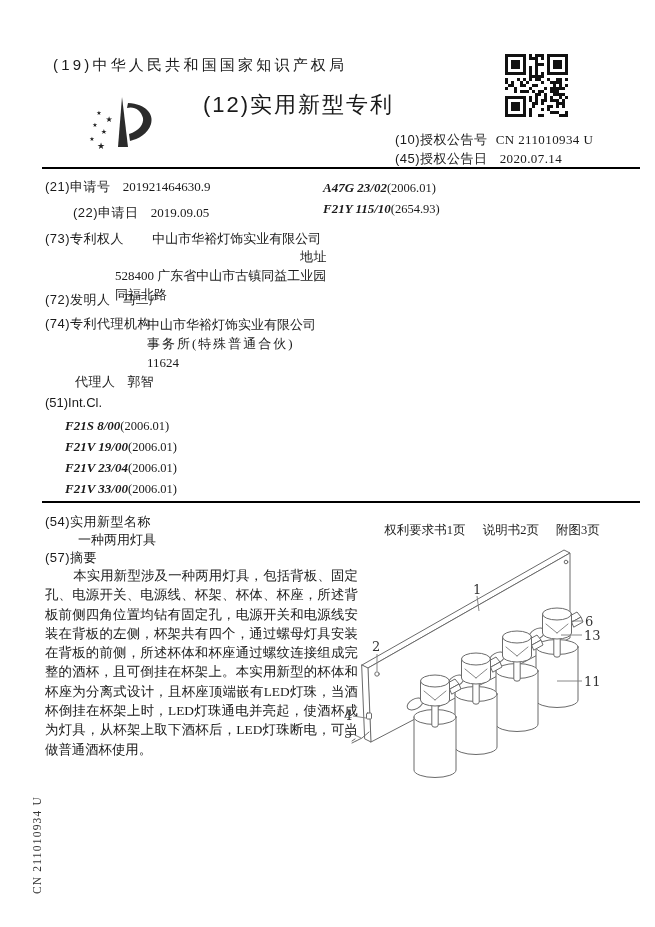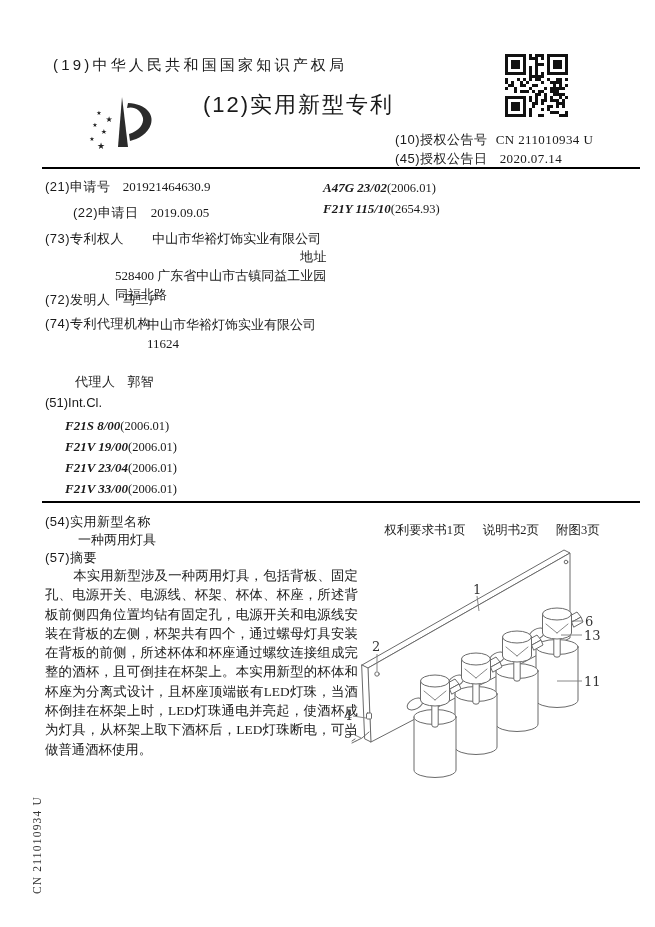--- a/index.html
+++ b/index.html
@@ -296,20 +296,21 @@
     <span class="hei lbl" style="line-height:19px;">地址</span>
     <span class="v" style="margin-left:8px;">528400 广东省中山市古镇同益工业园同福北路</span>
   </div>
   <div class="abs" style="left:45px;top:290px;">
     <span class="hei lbl">(72)发明人</span>
     <span class="val" style="margin-left:8px;">马二广</span>
   </div>
   <div class="abs hei lbl" style="left:45px;top:315px;">(74)专利代理机构</div>
   <div class="abs" style="left:147px;top:315px;">
     <div class="agencyline">中山市华裕灯饰实业有限公司</div>
+    <div class="agencyline spaced">事务所(特殊普通合伙)</div>
     <div class="agencyline">11624</div>
   </div>
   <div class="abs" style="left:75px;top:372px;">
     <span class="hei lbl">代理人</span>
     <span class="val" style="margin-left:8px;">郭智</span>
   </div>
   <div class="abs hei" style="left:45px;top:395px;font-size:13px;">(51)Int.Cl.</div>
   <div class="abs" style="left:65px;top:415px;">
     <div class="intcl-line"><span class="codeit">F21S 8/00</span><span class="codever">(2006.01)</span></div>
     <div class="intcl-line"><span class="codeit">F21V 19/00</span><span class="codever">(2006.01)</span></div>

